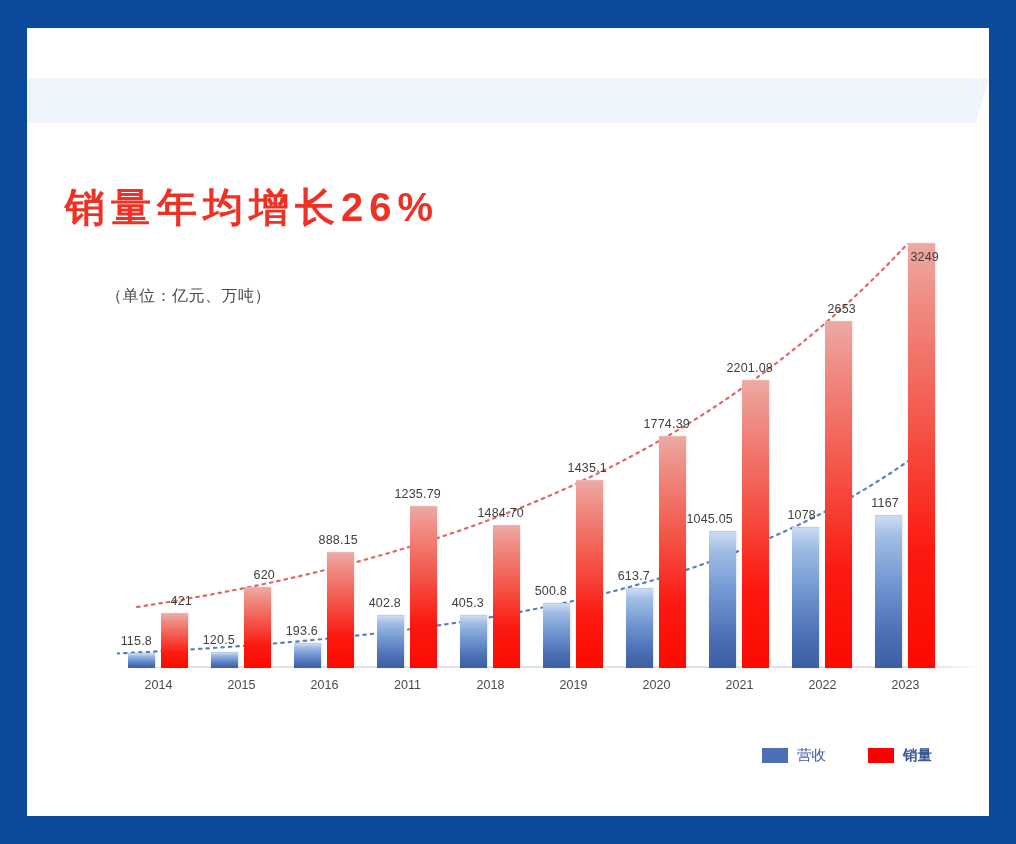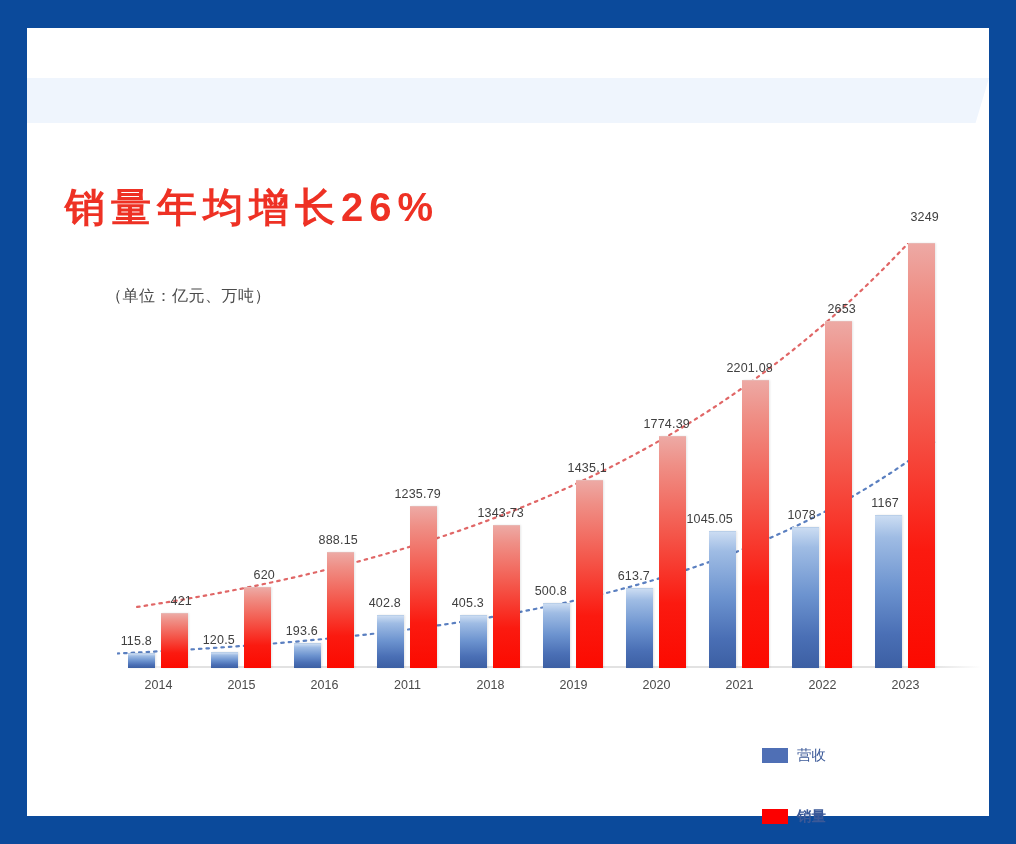--- a/index.html
+++ b/index.html
@@ -146,21 +146,20 @@
     color: #4a4a4a;
   }
 
   
   .legend {
     position: absolute;
     left: 735px; top: 718px;
     display: flex;
     align-items: flex-end;
     gap: 42px;
-    flex-direction: column;
   }
   .legend-item { display: flex; align-items: center; gap: 9px; }
   .swatch { width: 26px; height: 15px; }
   .swatch-blue { background: #4f6fb5; }
   .swatch-red  { background: #fc0000; }
   .legend-label { font-size: 14.5px; color: #3b5998; }
   .legend-label.red { color: #3b5998; font-weight: bold; }
 </style>
 </head>
 <body>
@@ -209,21 +208,21 @@
               <div class="bar bar-blue" style="height: 52.6901px;"></div>
               <div class="bar bar-red" style="height: 161.653px;"></div>
               <div class="lbl lbl-blue" style="bottom: 57.6901px;">402.8</div>
               <div class="lbl lbl-red" style="bottom: 166.653px;">1235.79</div>
               <div class="xtick">2011</div>
             </div>
             <div class="group" style="left: 332px;">
               <div class="bar bar-blue" style="height: 53.0171px;"></div>
               <div class="bar bar-red" style="height: 143.045px;"></div>
               <div class="lbl lbl-blue" style="bottom: 58.0171px;">405.3</div>
-              <div class="lbl lbl-red" style="bottom: 148.045px;">1343.73</div>
+              <div class="lbl lbl-red" style="bottom: 148.045px;">1484.70</div>
               <div class="xtick">2018</div>
             </div>
             <div class="group" style="left: 415px;">
               <div class="bar bar-blue" style="height: 65.5094px;"></div>
               <div class="bar bar-red" style="height: 187.725px;"></div>
               <div class="lbl lbl-blue" style="bottom: 70.5094px;">500.8</div>
               <div class="lbl lbl-red" style="bottom: 192.725px;">1435.1</div>
               <div class="xtick">2019</div>
             </div>
             <div class="group" style="left: 498px;">
@@ -244,21 +243,21 @@
               <div class="bar bar-blue" style="height: 141.013px;"></div>
               <div class="bar bar-red" style="height: 347.038px;"></div>
               <div class="lbl lbl-blue" style="bottom: 146.013px;">1078</div>
               <div class="lbl lbl-red" style="bottom: 352.038px;">2653</div>
               <div class="xtick">2022</div>
             </div>
             <div class="group" style="left: 747px;">
               <div class="bar bar-blue" style="height: 152.655px;"></div>
               <div class="bar bar-red" style="height: 425px;"></div>
               <div class="lbl lbl-blue" style="bottom: 157.655px;">1167</div>
-              <div class="lbl lbl-red" style="bottom: 444px;">3249</div>
+              <div class="lbl lbl-red" style="bottom: 404px;">3249</div>
               <div class="xtick">2023</div>
             </div>
           </div>
       </div>
     </div>
 
     <div class="legend">
       <div class="legend-item">
         <span class="swatch swatch-blue"></span>
         <span class="legend-label">营收</span>

